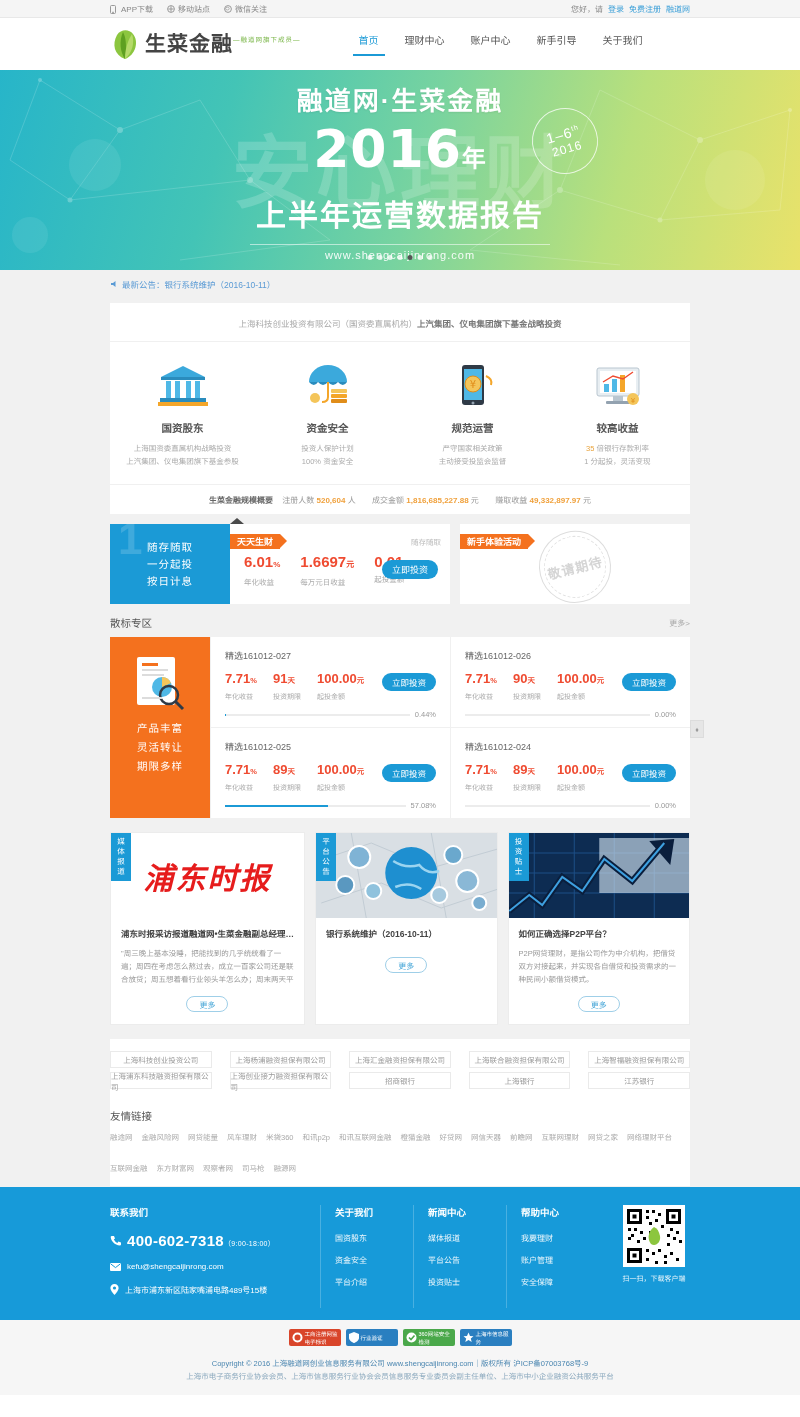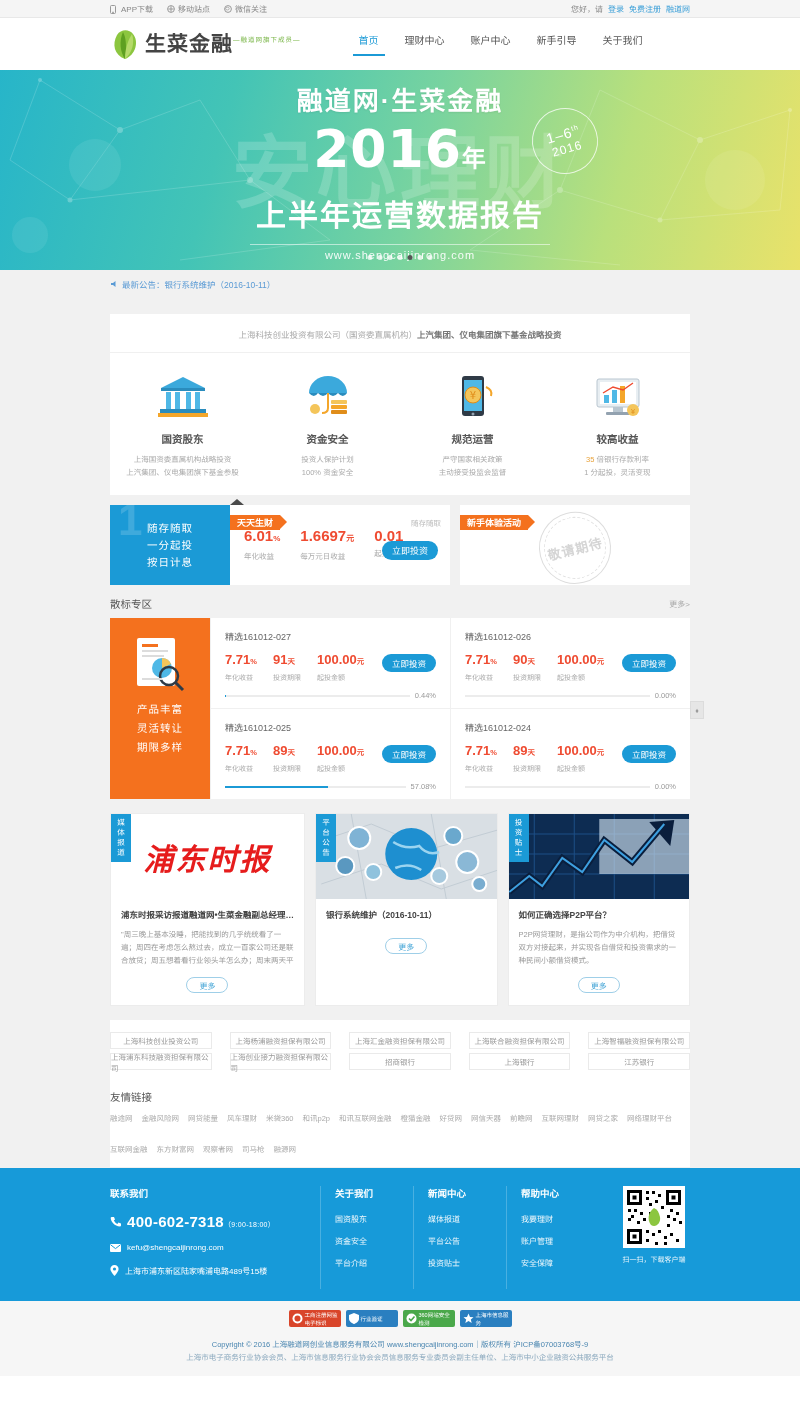--- a/index.html
+++ b/index.html
@@ -60,21 +60,21 @@
   .hero-badge .b1 { font-size:14px; letter-spacing:1px; }
   .hero-badge .b1 sup { font-size:7px; }
   .hero-badge .b2 { font-size:12px; letter-spacing:1px; }
   .dots { position:absolute; bottom:10px; left:50%; transform:translateX(-50%); display:flex; gap:5px; }
   .dot { width:5px; height:5px; border-radius:50%; background:rgba(255,255,255,.75); cursor:pointer; }
   .dot.on { background:#555; }
 
   
   .page { background:#f1f1f1; padding-bottom:1px; }
 
-  .notice { padding:8px 0 24px; display:flex; align-items:center; gap:4px; font-size:8.5px; color:#5b9bd5; }
+  .notice { padding:8px 0 13px; display:flex; align-items:center; gap:4px; font-size:8.5px; color:#5b9bd5; }
   .notice .horn { color:#5b9bd5; font-size:8px; }
 
   .card { background:#fff; }
 
   
   .trust-top { text-align:center; padding:14px 0 12px; font-size:8.5px; color:#aaa;
                border-bottom:1px solid #f0f0f0; }
   .trust-top b { color:#777; font-weight:bold; }
   .feats { display:flex; padding:16px 0 16px; }
   .feat { flex:1; text-align:center; }
@@ -97,21 +97,21 @@
   .dleft span { position:relative; letter-spacing:1px; }
   .dmid { flex:1; background:#fff; position:relative; height:80px; }
   .dright { width:230px; background:#fff; position:relative; height:80px; margin-left:10px; flex:none; }
   .ribbon { position:absolute; left:0; top:10px; height:15px; background:#f4711e; color:#fff;
             font-size:9px; font-weight:bold; display:flex; align-items:center; padding:0 7px; }
   .ribbon::after { content:""; position:absolute; right:-7px; top:0; border-left:7px solid #f4711e;
                    border-top:7.5px solid transparent; border-bottom:7.5px solid transparent; }
   .dmid .corner { position:absolute; left:0; top:-6px; border-left:7px solid transparent;
                   border-right:7px solid transparent; border-bottom:6px solid #2d2d2d; opacity:.85; }
   .anytime { position:absolute; right:9px; top:12px; font-size:7.5px; color:#bbb; }
-  .dstats { position:absolute; left:14px; top:22px; display:flex; align-items:flex-start; gap:20px; }
+  .dstats { position:absolute; left:14px; top:29px; display:flex; align-items:flex-start; gap:20px; }
   .ds { text-align:left; }
   .ds .v { font-size:15px; color:#ef4b31; font-weight:bold; line-height:17px; }
   .ds .v i { font-size:8px; font-style:normal; }
   .ds .k { font-size:7.5px; color:#aaa; margin-top:3px; }
   .btn-invest { position:absolute; right:12px; top:36px; width:56px; height:19px; border-radius:10px;
                 background:#1b9ad6; color:#fff; font-size:9px; display:flex; align-items:center;
                 justify-content:center; cursor:pointer; }
   .stamp { position:absolute; left:50%; top:50%; transform:translate(-50%,-46%) rotate(-14deg);
            width:72px; height:72px; border-radius:50%; border:1.5px solid #ddd;
            display:flex; align-items:center; justify-content:center; color:#d5d5d5;
@@ -392,20 +392,34 @@
               <rect x="20" y="34" width="10" height="5" fill="#b9c6d0"></rect>
               <rect x="13" y="39" width="24" height="3" rx="1" fill="#93a2b0"></rect>
               <circle cx="40" cy="37" r="6" fill="#f4c55a"></circle>
               <text x="40" y="40.5" font-size="7" text-anchor="middle" fill="#e08d1a" font-family="DejaVu Sans">¥</text>
             </svg>
           </div>
           <div class="feat-t">较高收益</div>
           <div class="feat-l"><span class="hl">35</span> <span>倍银行存款利率</span></div>
           <div class="feat-l">1 分起投，灵活变现</div>
         </div>
+      </div>
+      <div class="stats">
+        <b>生菜金融规模概要</b>
+        <span>注册人数</span>
+        <span class="num">520,604</span>
+        <span>人</span>
+        <span class="gap"></span>
+        <span>成交金额</span>
+        <span class="num">1,816,685,227.88</span>
+        <span>元</span>
+        <span class="gap"></span>
+        <span>赚取收益</span>
+        <span class="num">49,332,897.97</span>
+        <span>元</span>
       </div>
     </div>
 
     <div class="drow">
       <div class="dleft">
         <span class="ghost">1</span>
         <span>随存随取</span>
         <span>一分起投</span>
         <span>按日计息</span>
       </div>

